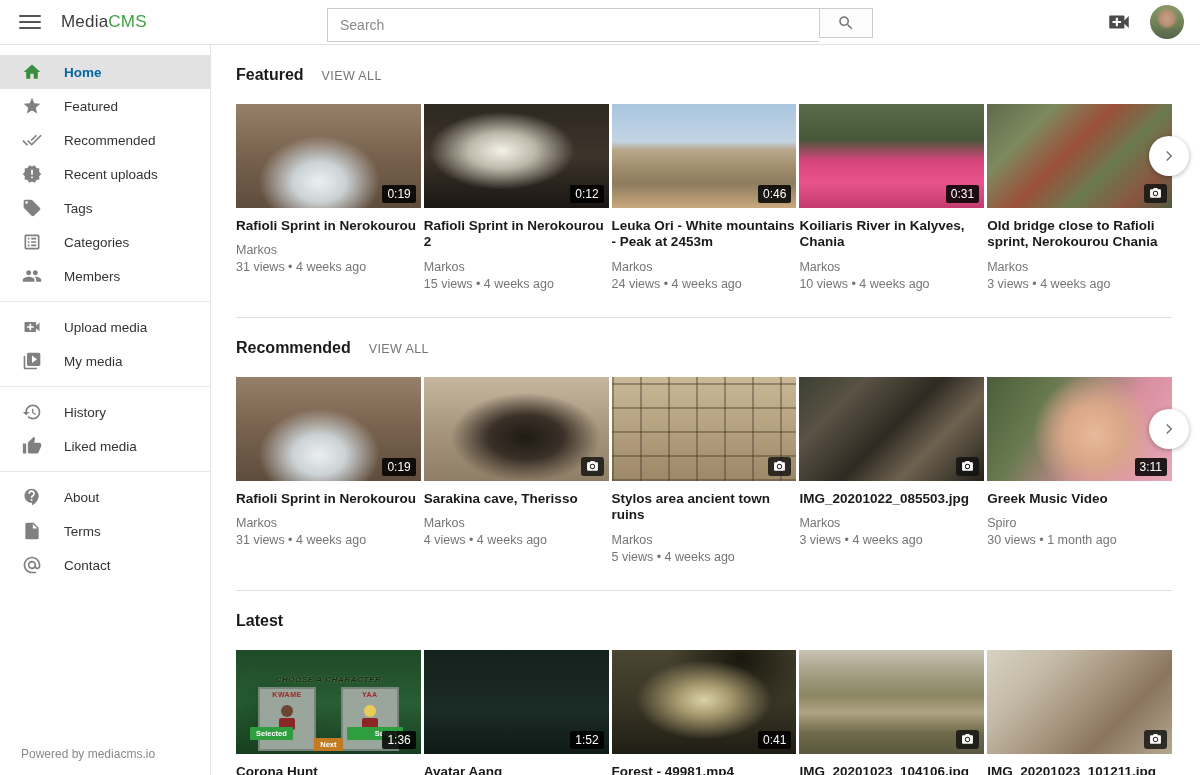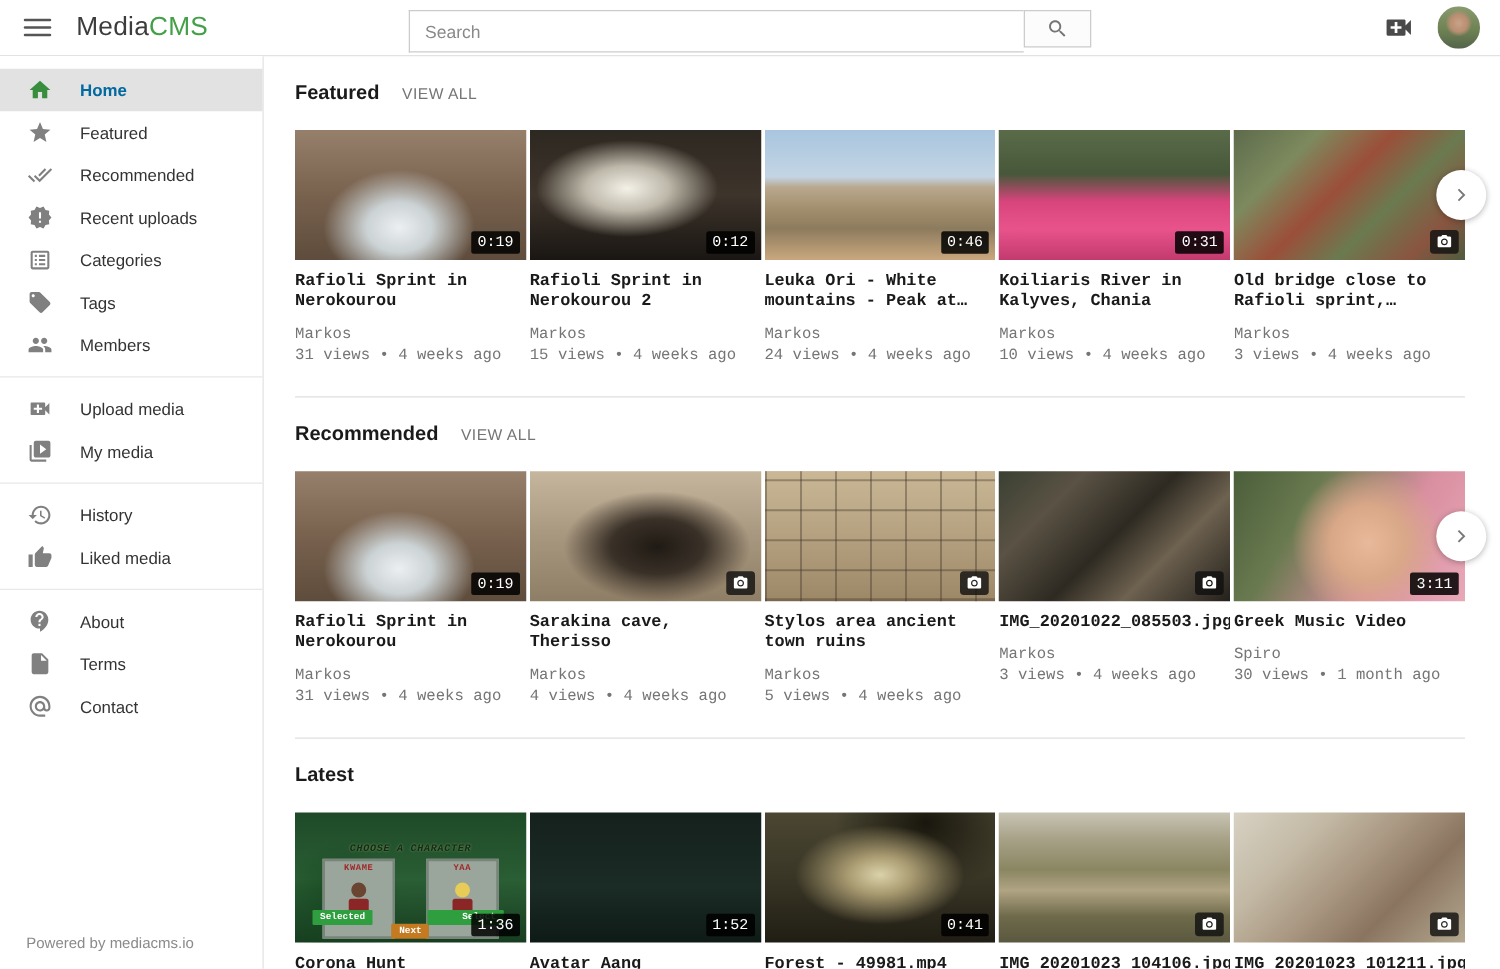--- a/index.html
+++ b/index.html
@@ -15,21 +15,21 @@
 
   
   .header {
     display: flex; align-items: center;
     height: 45px; background: #fff;
     border-bottom: 1px solid #e2e2e2;
     position: relative; z-index: 10;
   }
   .burger { margin-left: 19px; width: 22px; cursor: pointer; display: flex; flex-direction: column; gap: 4px; }
   .burger span { display: block; height: 2px; background: #555; border-radius: 1px; }
-  .logo { margin-left: 20px; font-size: 21px; letter-spacing: .2px; color: #3c3c3c; cursor: pointer; white-space: nowrap; }
+  .logo { margin-left: 20px; font-size: 17px; letter-spacing: .2px; color: #3c3c3c; cursor: pointer; white-space: nowrap; }
   .logo .cms { color: var(--brand-green); }
   .search-wrap { position: absolute; left: 50%; transform: translateX(-50%); display: flex; top: 8px; }
   .search-input {
     width: 492px; height: 34px; border: 1px solid #ccc; border-right: none;
     padding: 0 12px; font-size: 14px; color: #333; outline: none;
     font-family: "Liberation Sans", sans-serif;
   }
   .search-input::placeholder { color: #8a8a8a; }
   .search-btn {
     width: 54px; height: 30px; border: 1px solid #ccc; background: #fcfcfc;
@@ -64,21 +64,21 @@
   .sb-footer { position: absolute; left: 21px; bottom: 14px; font-size: 12px; color: #8a8a8a; }
 
   
   .main { margin-left: 211px; padding: 0 28px 0 25px; height: 730px; overflow: hidden; }
   .section { padding: 21px 0 26px; border-bottom: 1px solid #e0e0e0; }
   .section:last-child { border-bottom: none; }
   .sec-head { display: flex; align-items: baseline; }
   .sec-title { font-size: 16px; font-weight: 700; color: #1a1a1a; }
   .view-all { margin-left: 18px; font-size: 12.5px; font-weight: 500; color: #757575; letter-spacing: .4px; cursor: pointer; }
   .cards-row { display: flex; gap: 3px; margin-top: 20px; position: relative; }
-  .card { flex: 1 1 0; min-width: 0; cursor: pointer; font-family: Liberation Mono, monospace; }
+  .card { flex: 1 1 0; min-width: 0; cursor: pointer; }
   .thumb { height: 104px; position: relative; background: #ddd; }
   .dur {
     position: absolute; right: 5px; bottom: 5px; z-index: 2;
     background: rgba(0,0,0,.85); color: #fff; font-size: 12px;
     padding: 0 5px; line-height: 18px; border-radius: 2px; font-weight: 500;
   }
   .cam-badge {
     position: absolute; right: 5px; bottom: 5px; z-index: 2;
     background: rgba(15,15,15,.8); border-radius: 3px;
     width: 23px; height: 19px; display: flex; align-items: center; justify-content: center;
@@ -172,32 +172,32 @@
     <span class="sb-icon">
           <svg viewBox="0 0 24 24">
             <path d="M23 12l-2.44-2.79.34-3.69-3.61-.82-1.89-3.2L12 2.96 8.6 1.5 6.71 4.69 3.1 5.5l.34 3.7L1 12l2.44 2.79-.34 3.7 3.61.82L8.6 22.5l3.4-1.47 3.4 1.46 1.89-3.19 3.61-.82-.34-3.69L23 12zm-10 5h-2v-2h2v2zm0-4h-2V7h2v6z"></path>
           </svg>
         </span>
     <span class="sb-label">Recent uploads</span>
   </div>
       <div class="sb-item">
     <span class="sb-icon">
           <svg viewBox="0 0 24 24">
+            <path d="M21.41 11.58l-9-9C12.05 2.22 11.55 2 11 2H4c-1.1 0-2 .9-2 2v7c0 .55.22 1.05.59 1.42l9 9c.36.36.86.58 1.41.58.55 0 1.05-.22 1.41-.59l7-7c.37-.36.59-.86.59-1.41 0-.55-.23-1.06-.59-1.42zM5.5 7C4.67 7 4 6.33 4 5.5S4.67 4 5.5 4 7 4.67 7 5.5 6.33 7 5.5 7z"></path>
+          </svg>
+        </span>
+    <span class="sb-label">Tags</span>
+  </div>
+      <div class="sb-item">
+    <span class="sb-icon">
+          <svg viewBox="0 0 24 24">
             <path d="M19 5v14H5V5h14m0-2H5c-1.1 0-2 .9-2 2v14c0 1.1.9 2 2 2h14c1.1 0 2-.9 2-2V5c0-1.1-.9-2-2-2zM11 7h6v2h-6V7zm0 4h6v2h-6v-2zm0 4h6v2h-6v-2zM7 7h2v2H7V7zm0 4h2v2H7v-2zm0 4h2v2H7v-2z"></path>
           </svg>
         </span>
     <span class="sb-label">Categories</span>
-  </div>
-      <div class="sb-item">
-    <span class="sb-icon">
-          <svg viewBox="0 0 24 24">
-            <path d="M21.41 11.58l-9-9C12.05 2.22 11.55 2 11 2H4c-1.1 0-2 .9-2 2v7c0 .55.22 1.05.59 1.42l9 9c.36.36.86.58 1.41.58.55 0 1.05-.22 1.41-.59l7-7c.37-.36.59-.86.59-1.41 0-.55-.23-1.06-.59-1.42zM5.5 7C4.67 7 4 6.33 4 5.5S4.67 4 5.5 4 7 4.67 7 5.5 6.33 7 5.5 7z"></path>
-          </svg>
-        </span>
-    <span class="sb-label">Tags</span>
   </div>
       <div class="sb-item">
     <span class="sb-icon">
           <svg viewBox="0 0 24 24">
             <path d="M16 11c1.66 0 2.99-1.34 2.99-3S17.66 5 16 5c-1.66 0-3 1.34-3 3s1.34 3 3 3zm-8 0c1.66 0 2.99-1.34 2.99-3S9.66 5 8 5C6.34 5 5 6.34 5 8s1.34 3 3 3zm0 2c-2.33 0-7 1.17-7 3.5V19h14v-2.5c0-2.33-4.67-3.5-7-3.5zm8 0c-.29 0-.62.02-.97.05 1.16.84 1.97 1.97 1.97 3.45V19h6v-2.5c0-2.33-4.67-3.5-7-3.5z"></path>
           </svg>
         </span>
     <span class="sb-label">Members</span>
   </div>
       <div class="sb-divider"></div>

